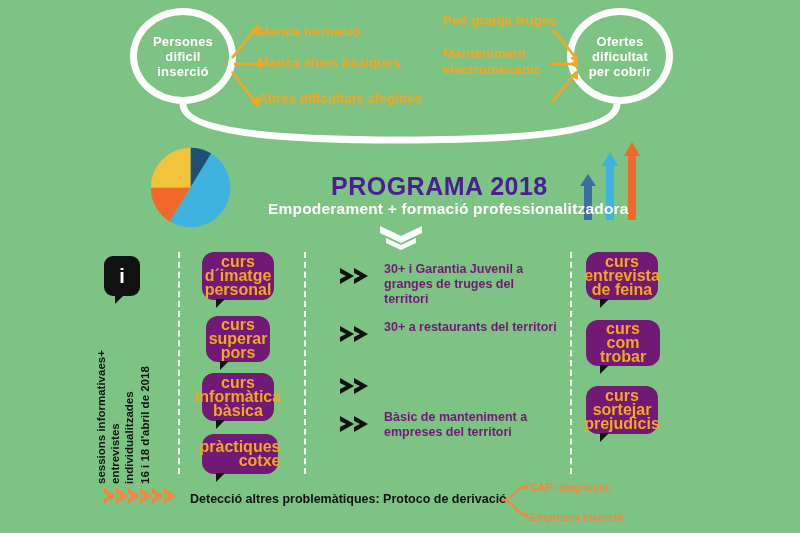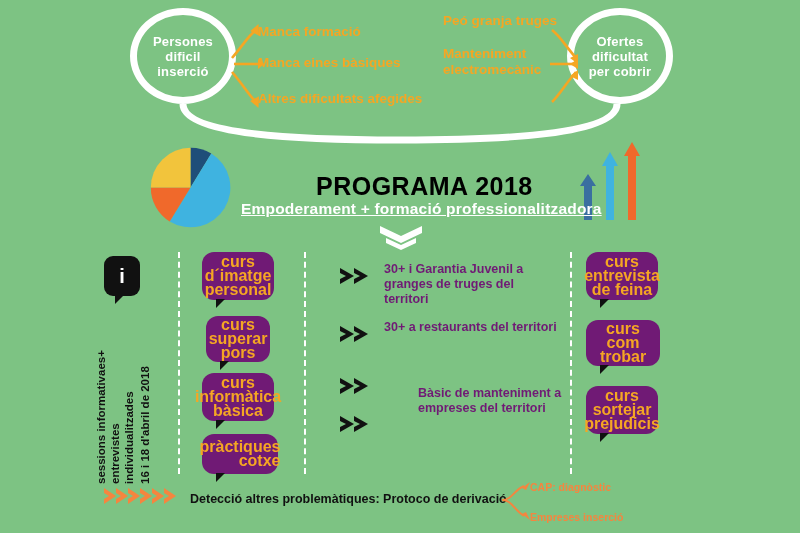--- a/index.html
+++ b/index.html
@@ -29,21 +29,21 @@
   .ring-right{left:567px;top:8px;width:106px;height:96px;}
 
   .ylabel{
     color:#f5a623;font-weight:bold;font-size:13.5px;line-height:16px;
     white-space:nowrap;
   }
   .ylabel.two{white-space:normal;}
 
   
   .prog-title{
-    color:#000000;font-weight:bold;font-size:25px;letter-spacing:0.5px;
+    color:#4c1d95;font-weight:bold;font-size:25px;letter-spacing:0.5px;margin-left:15px;
   }
   .prog-sub{
     color:#ffffff;font-weight:bold;font-size:15.5px;letter-spacing:0.2px;
   }
 
   
   .blackbox{
     position:absolute;
     background:#701a75;
     border-radius:12px;
@@ -176,21 +176,21 @@
     </g>
     <g fill="#3fb3e0">
       <polygon points="32,26 40,12 48,26 44,26 44,80 36,80 36,26"></polygon>
     </g>
     <g fill="#f0692b">
       <polygon points="54,16 62,2 70,16 66,16 66,80 58,80 58,16"></polygon>
     </g>
   </svg>
 
   <div class="prog-title abs" style="left:316px;top:172px;">PROGRAMA 2018</div>
-  <div class="prog-sub abs" style="left:241px;top:200px;text-decoration:underline;">Empoderament + formació professionalitzadora</div>
+  <div class="prog-sub abs" style="left:268px;top:200px;">Empoderament + formació professionalitzadora</div>
 
   <svg class="abs" style="left:376px;top:224px;width:50px;height:28px;">
     <polygon points="4,2 25,12 46,2 46,9 25,19 4,9" fill="#ffffff"></polygon>
     <polygon points="10,14 25,21 40,14 40,19 25,26 10,19" fill="#ffffff"></polygon>
   </svg>
 
   <div class="dashed" style="left:178px;top:252px;height:222px;"></div>
   <div class="dashed" style="left:304px;top:252px;height:222px;"></div>
   <div class="dashed" style="left:570px;top:252px;height:222px;"></div>
 
@@ -261,21 +261,21 @@
 
   <svg class="abs" style="left:338px;top:376px;width:40px;height:20px;">
     <polygon points="2,2 16,10 2,18 2,13 8,10 2,7" fill="#111111"></polygon>
     <polygon points="16,2 30,10 16,18 16,13 22,10 16,7" fill="#111111"></polygon>
   </svg>
 
   <svg class="abs" style="left:338px;top:414px;width:40px;height:20px;">
     <polygon points="2,2 16,10 2,18 2,13 8,10 2,7" fill="#111111"></polygon>
     <polygon points="16,2 30,10 16,18 16,13 22,10 16,7" fill="#111111"></polygon>
   </svg>
-  <div class="listtext" style="left:384px;top:386px;width:175px;margin-left:34px;">Bàsic de manteniment a empreses del territori</div>
+  <div class="listtext" style="left:384px;top:410px;width:175px;">Bàsic de manteniment a empreses del territori</div>
 
   <div class="blackbox" style="left:586px;top:252px;width:72px;height:48px;">
     <div>
       <div>curs</div>
       <div>entrevista</div>
       <div>de feina</div>
     </div>
     <span class="tail"></span>
   </div>
 

